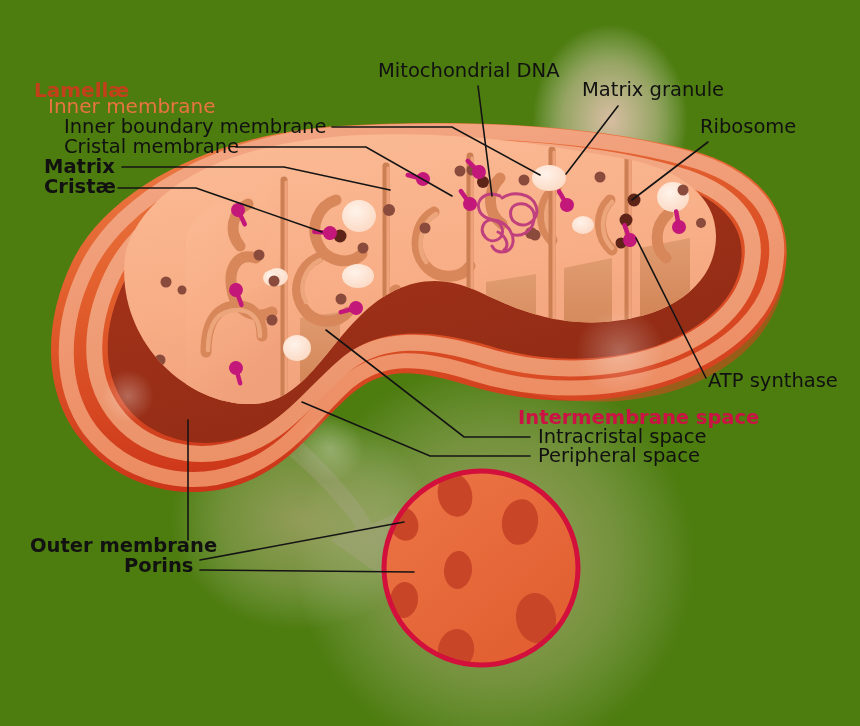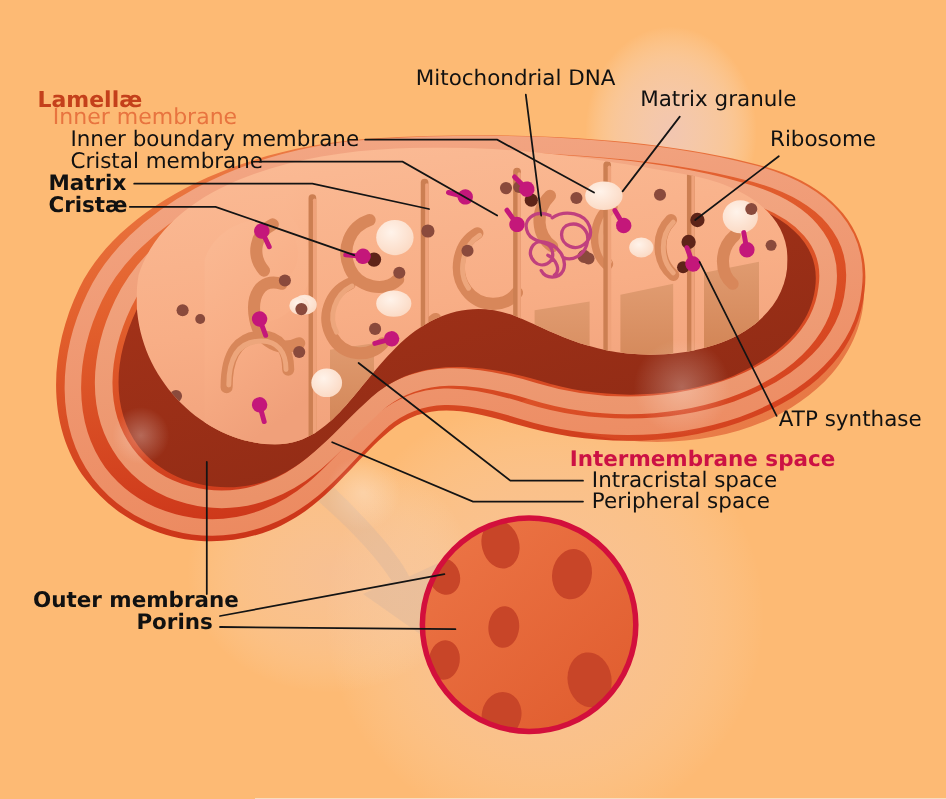--- a/index.html
+++ b/index.html
@@ -13,21 +13,21 @@
     height: 726px;
     position: relative;
     overflow: hidden;
     font-family: "DejaVu Sans", "Liberation Sans", sans-serif;
   }
   #stage {
     position: absolute;
     left: 0; top: 0;
     width: 860px;
     height: 726px;
-    background: #fdba74;
+    background: #4d7c0f;
   }
   svg#diagram {
     position: absolute;
     left: 0; top: 0;
     width: 860px;
     height: 726px;
     display: block;
   }
   .lbl {
     font-family: "DejaVu Sans", "Liberation Sans", sans-serif;

